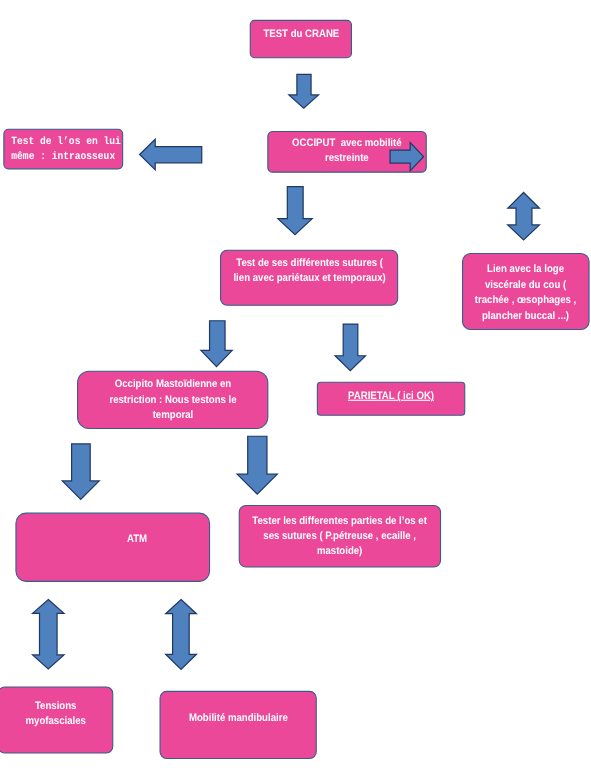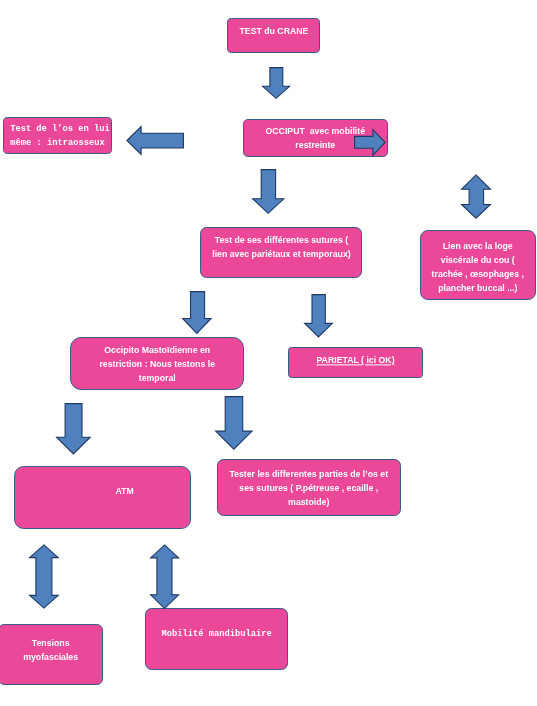--- a/index.html
+++ b/index.html
@@ -85,21 +85,21 @@
     <span class="lbl" style="transform:scaleX(0.885) translateY(0.0px)">Tester les differentes parties de l’os et
 ses sutures ( P.pétreuse , ecaille ,
 mastoide)</span>
   </div>
 
   <div class="node" style="left:-2.2px;top:623.6px;width:105.3px;height:61.6px;border-radius:6.2px;">
     <span class="lbl" style="transform:scaleX(0.885) translateY(-4.4px)">Tensions
 myofasciales</span>
   </div>
 
-  <div class="node" style="left:144.8px;top:608px;width:143.4px;height:61.5px;border-radius:6.5px;font-family:Liberation Mono, monospace;">
+  <div class="node" style="left:144.8px;top:628px;width:143.4px;height:61.5px;border-radius:6.5px;">
     <span class="lbl" style="transform:scaleX(0.885) translateY(-5.1px)">Mobilité mandibulaire</span>
   </div>
 
   <div class="arrow" style="left:262.4px;top:67.1px;width:28.2px;height:32.3px;">
     <svg viewBox="0 0 28.20 32.30" preserveAspectRatio="none">
       <path d="M7.90 0.60 L20.80 0.60 L20.80 19.30 L27.60 19.30 L14.10 31.34 L0.60 19.30 L7.90 19.30 Z"></path>
     </svg>
   </div>
 
   <div class="arrow" style="left:126.4px;top:125.6px;width:58.0px;height:29.0px;">

